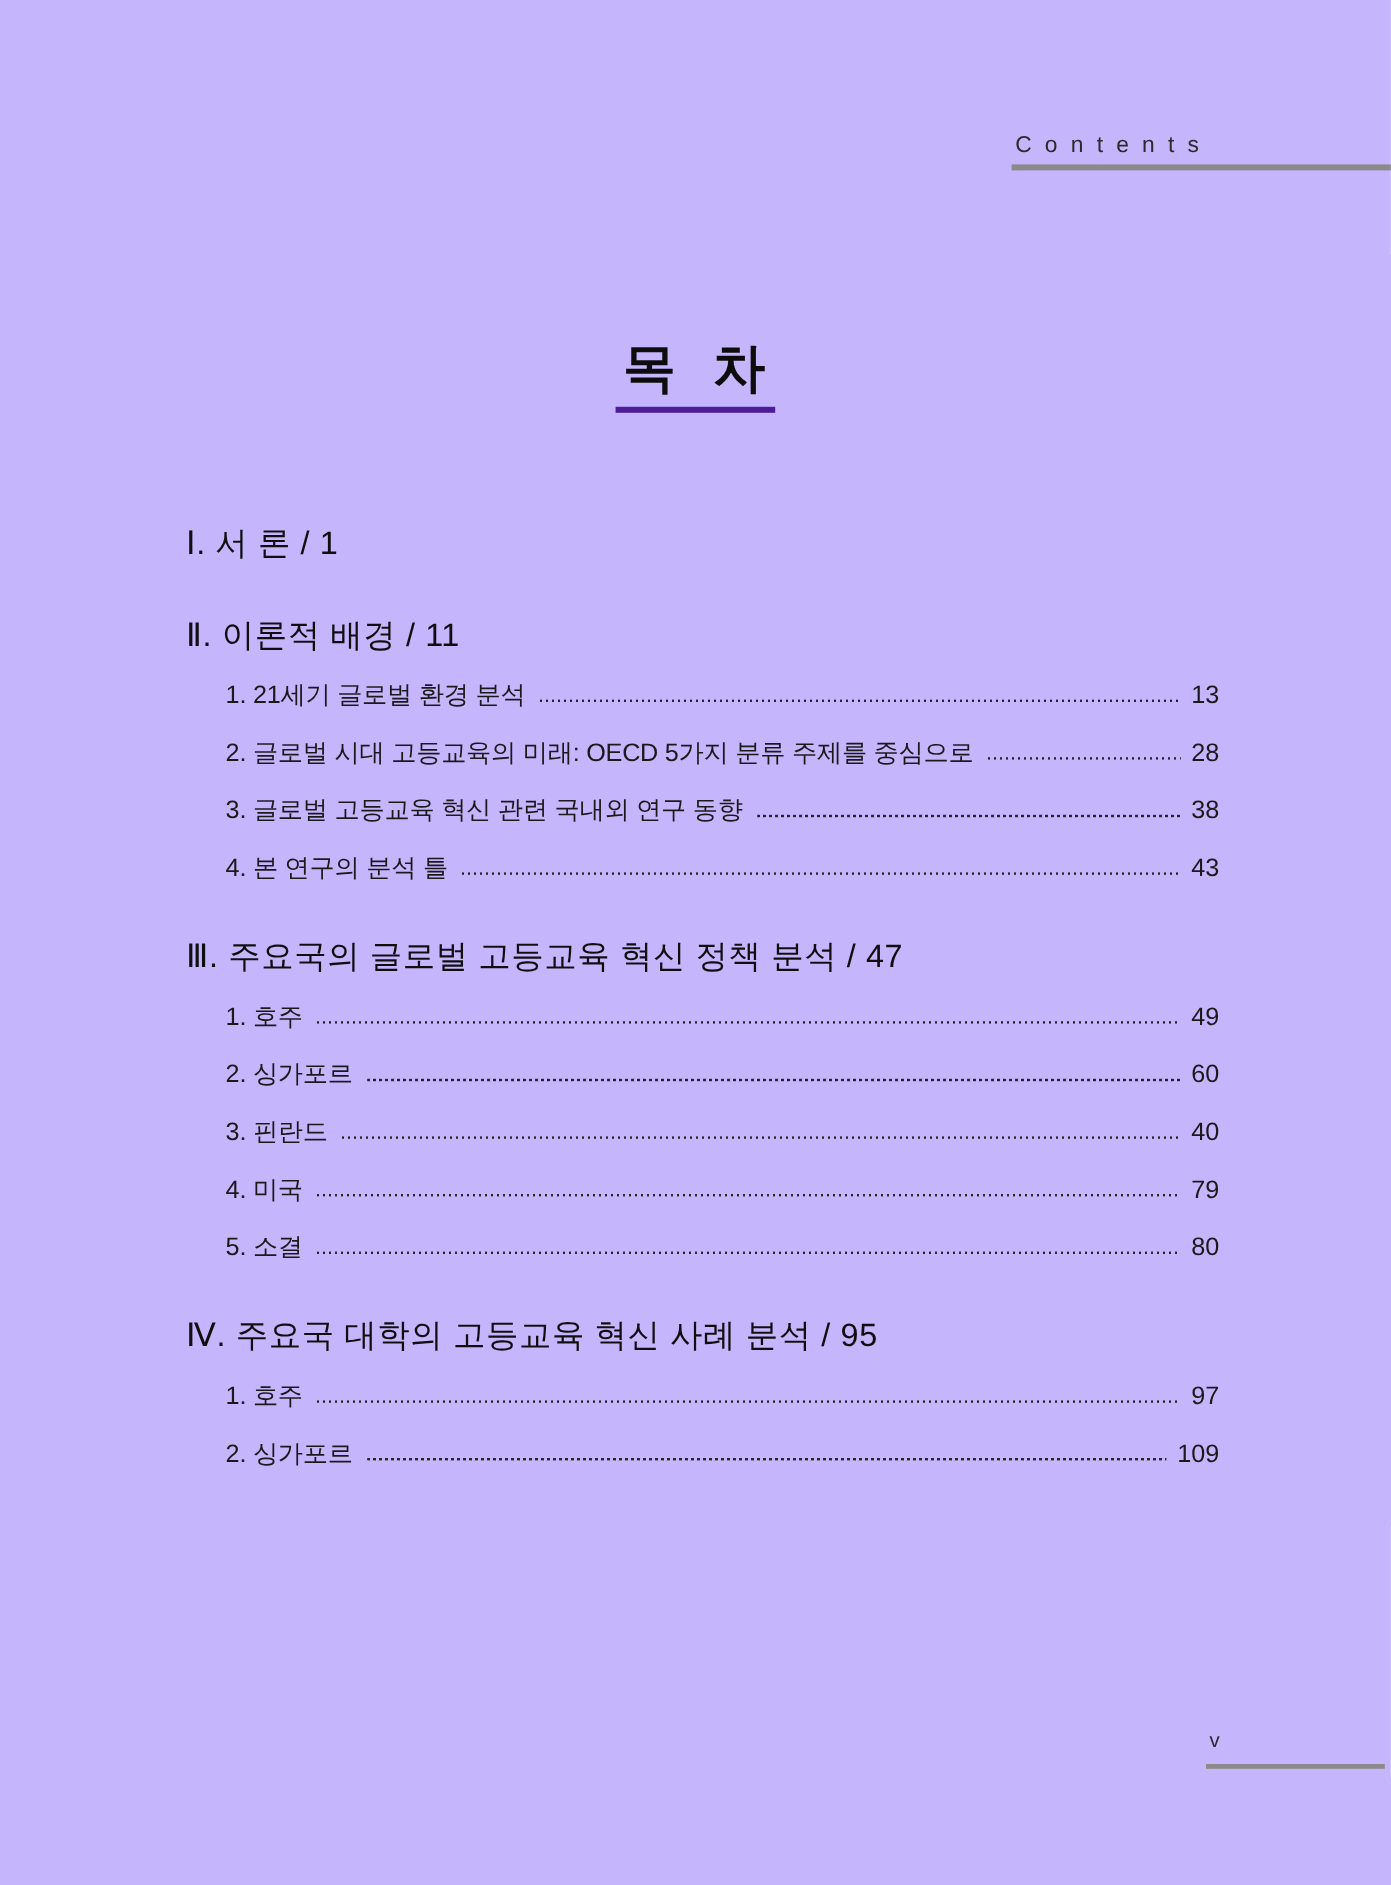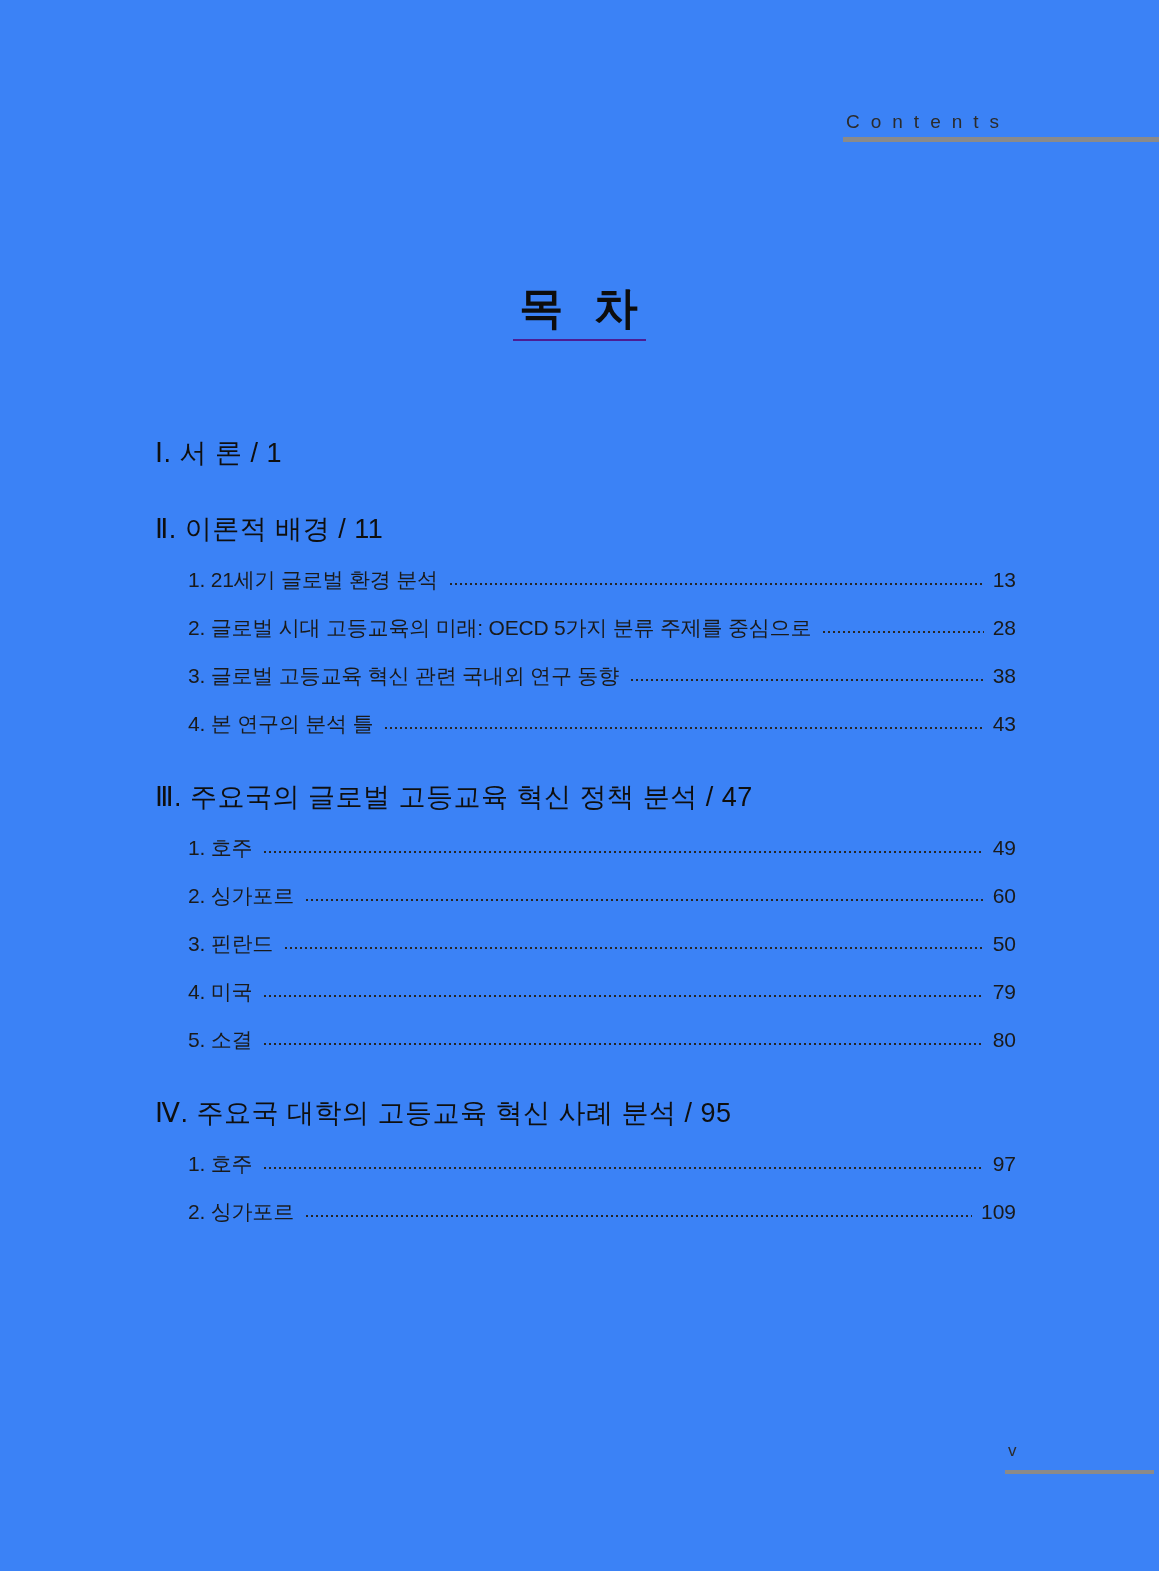--- a/index.html
+++ b/index.html
@@ -5,21 +5,21 @@
   * { margin: 0; padding: 0; box-sizing: border-box; }
   html, body { background: #ffffff; }
   body {
     width: 1159px;
     height: 1571px;
     position: relative;
     font-family: "Liberation Sans", "DejaVu Sans", sans-serif;
     color: #161616;
     overflow: hidden;
   }
-  .page { position: absolute; inset: 0; background: #3b82f6; }
+  .page { position: absolute; inset: 0; background: #c4b5fd; }
 
   
   .contents-label {
     position: absolute;
     left: 846px;
     top: 110px;
     font-size: 19px;
     line-height: 24px;
     letter-spacing: 11px;
     color: #2b2b2b;
@@ -43,21 +43,21 @@
     text-align: center;
   }
   .title {
     display: inline-block;
     font-size: 44px;
     line-height: 48px;
     font-weight: bold;
     letter-spacing: 2px;
     white-space: pre;
     color: #0d0d0d;
-    border-bottom: 2px solid #4c1d95;
+    border-bottom: 5px solid #4c1d95;
     padding: 0 6px 7px 6px;
   }
 
   
   .toc {
     position: absolute;
     left: 155px;
     top: 435px;
     width: 861px;
   }
@@ -165,21 +165,21 @@
           <span class="entry-page">49</span>
         </div>
         <div class="toc-entry">
           <span class="entry-text">2. 싱가포르</span>
           <span class="dot-leader"></span>
           <span class="entry-page">60</span>
         </div>
         <div class="toc-entry">
           <span class="entry-text">3. 핀란드</span>
           <span class="dot-leader"></span>
-          <span class="entry-page">50</span>
+          <span class="entry-page">40</span>
         </div>
         <div class="toc-entry">
           <span class="entry-text">4. 미국</span>
           <span class="dot-leader"></span>
           <span class="entry-page">79</span>
         </div>
         <div class="toc-entry">
           <span class="entry-text">5. 소결</span>
           <span class="dot-leader"></span>
           <span class="entry-page">80</span>

